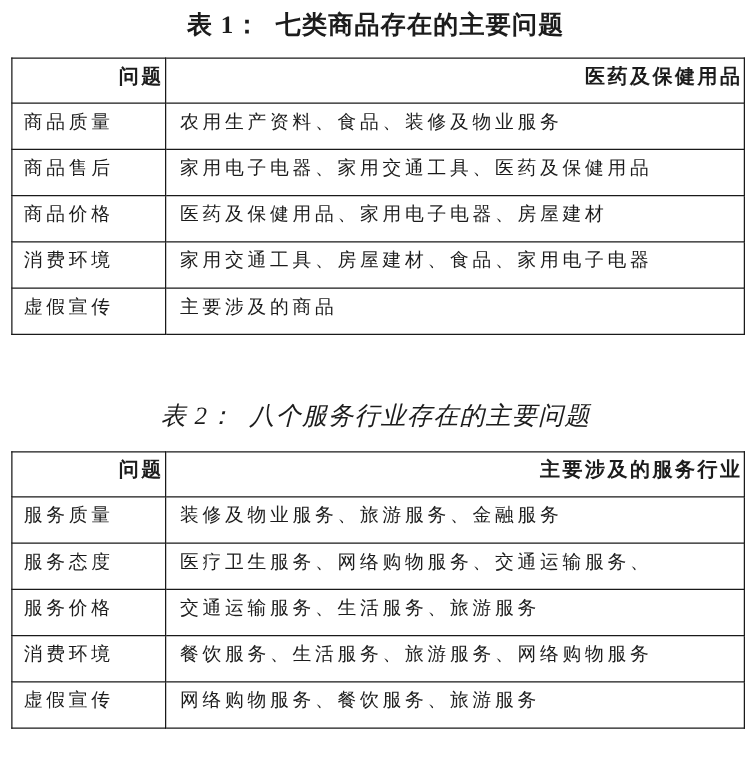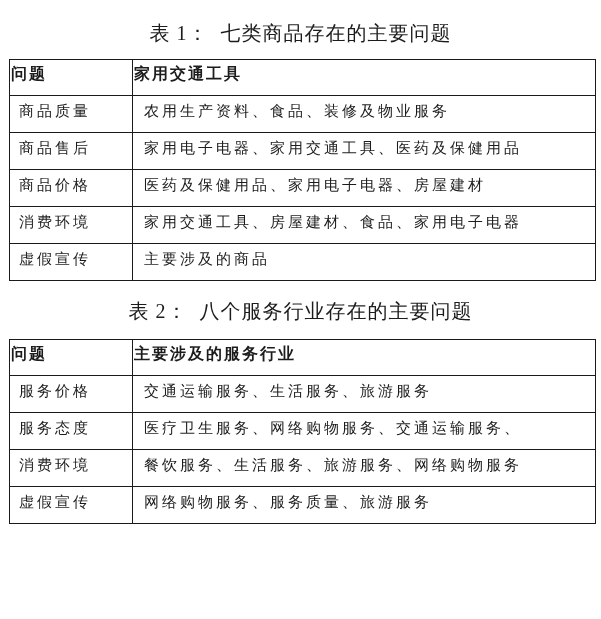--- a/index.html
+++ b/index.html
@@ -19,24 +19,26 @@
   }
   .table-title {
     text-align: center;
     font-size: 20px;
     letter-spacing: 1px;
     line-height: 26px;
     white-space: pre;
     color: #1c1c1c;
   }
   .title-1 {
-    margin-top: 20px;
+    margin-top: 7px;
+    font-weight: bold;
   }
   .title-2 {
-    margin-top: 17px;
+    margin-top: 52px;
+    font-style: italic;
   }
   table.data-table {
     border-collapse: collapse;
     table-layout: fixed;
     margin-left: 9px;
     width: 586px;
   }
   .table-1 { margin-top: 13px; }
   .table-2 { margin-top: 15px; }
   table.data-table th,
@@ -44,21 +46,21 @@
     border: 1px solid #1a1a1a;
     vertical-align: top;
     overflow: hidden;
     box-sizing: border-box;
   }
   table.data-table th {
     height: 36px;
     font-size: 16px;
     font-weight: bold;
     letter-spacing: 2px;
-    text-align: left;
+    text-align: right;
     padding-top: 4px;
     font-family: Liberation Serif, serif;
   }
   table.data-table td {
     height: 37px;
     font-size: 15px;
     font-weight: normal;
     letter-spacing: 3px;
     text-align: left;
     padding-top: 5px;
@@ -82,21 +84,21 @@
   <div class="table-title title-1">表 1：  七类商品存在的主要问题</div>
 
   <table class="data-table table-1">
     <colgroup>
       <col class="c-problem">
       <col class="c-items">
     </colgroup>
     <thead>
       <tr>
         <th>问题</th>
-        <th>家用交通工具</th>
+        <th>医药及保健用品</th>
       </tr>
     </thead>
     <tbody>
       <tr>
         <td class="col-problem">商品质量</td>
         <td class="col-items">农用生产资料、食品、装修及物业服务</td>
       </tr>
       <tr>
         <td class="col-problem">商品售后</td>
         <td class="col-items">家用电子电器、家用交通工具、医药及保健用品</td>
@@ -124,31 +126,35 @@
       <col class="c-items">
     </colgroup>
     <thead>
       <tr>
         <th>问题</th>
         <th>主要涉及的服务行业</th>
       </tr>
     </thead>
     <tbody>
       <tr>
-        <td class="col-problem">服务价格</td>
-        <td class="col-items">交通运输服务、生活服务、旅游服务</td>
+        <td class="col-problem">服务质量</td>
+        <td class="col-items">装修及物业服务、旅游服务、金融服务</td>
       </tr>
       <tr>
         <td class="col-problem">服务态度</td>
         <td class="col-items">医疗卫生服务、网络购物服务、交通运输服务、</td>
+      </tr>
+      <tr>
+        <td class="col-problem">服务价格</td>
+        <td class="col-items">交通运输服务、生活服务、旅游服务</td>
       </tr>
       <tr>
         <td class="col-problem">消费环境</td>
         <td class="col-items">餐饮服务、生活服务、旅游服务、网络购物服务</td>
       </tr>
       <tr>
         <td class="col-problem">虚假宣传</td>
-        <td class="col-items">网络购物服务、服务质量、旅游服务</td>
+        <td class="col-items">网络购物服务、餐饮服务、旅游服务</td>
       </tr>
     </tbody>
   </table>
 
 </div>
 
 </body></html>

